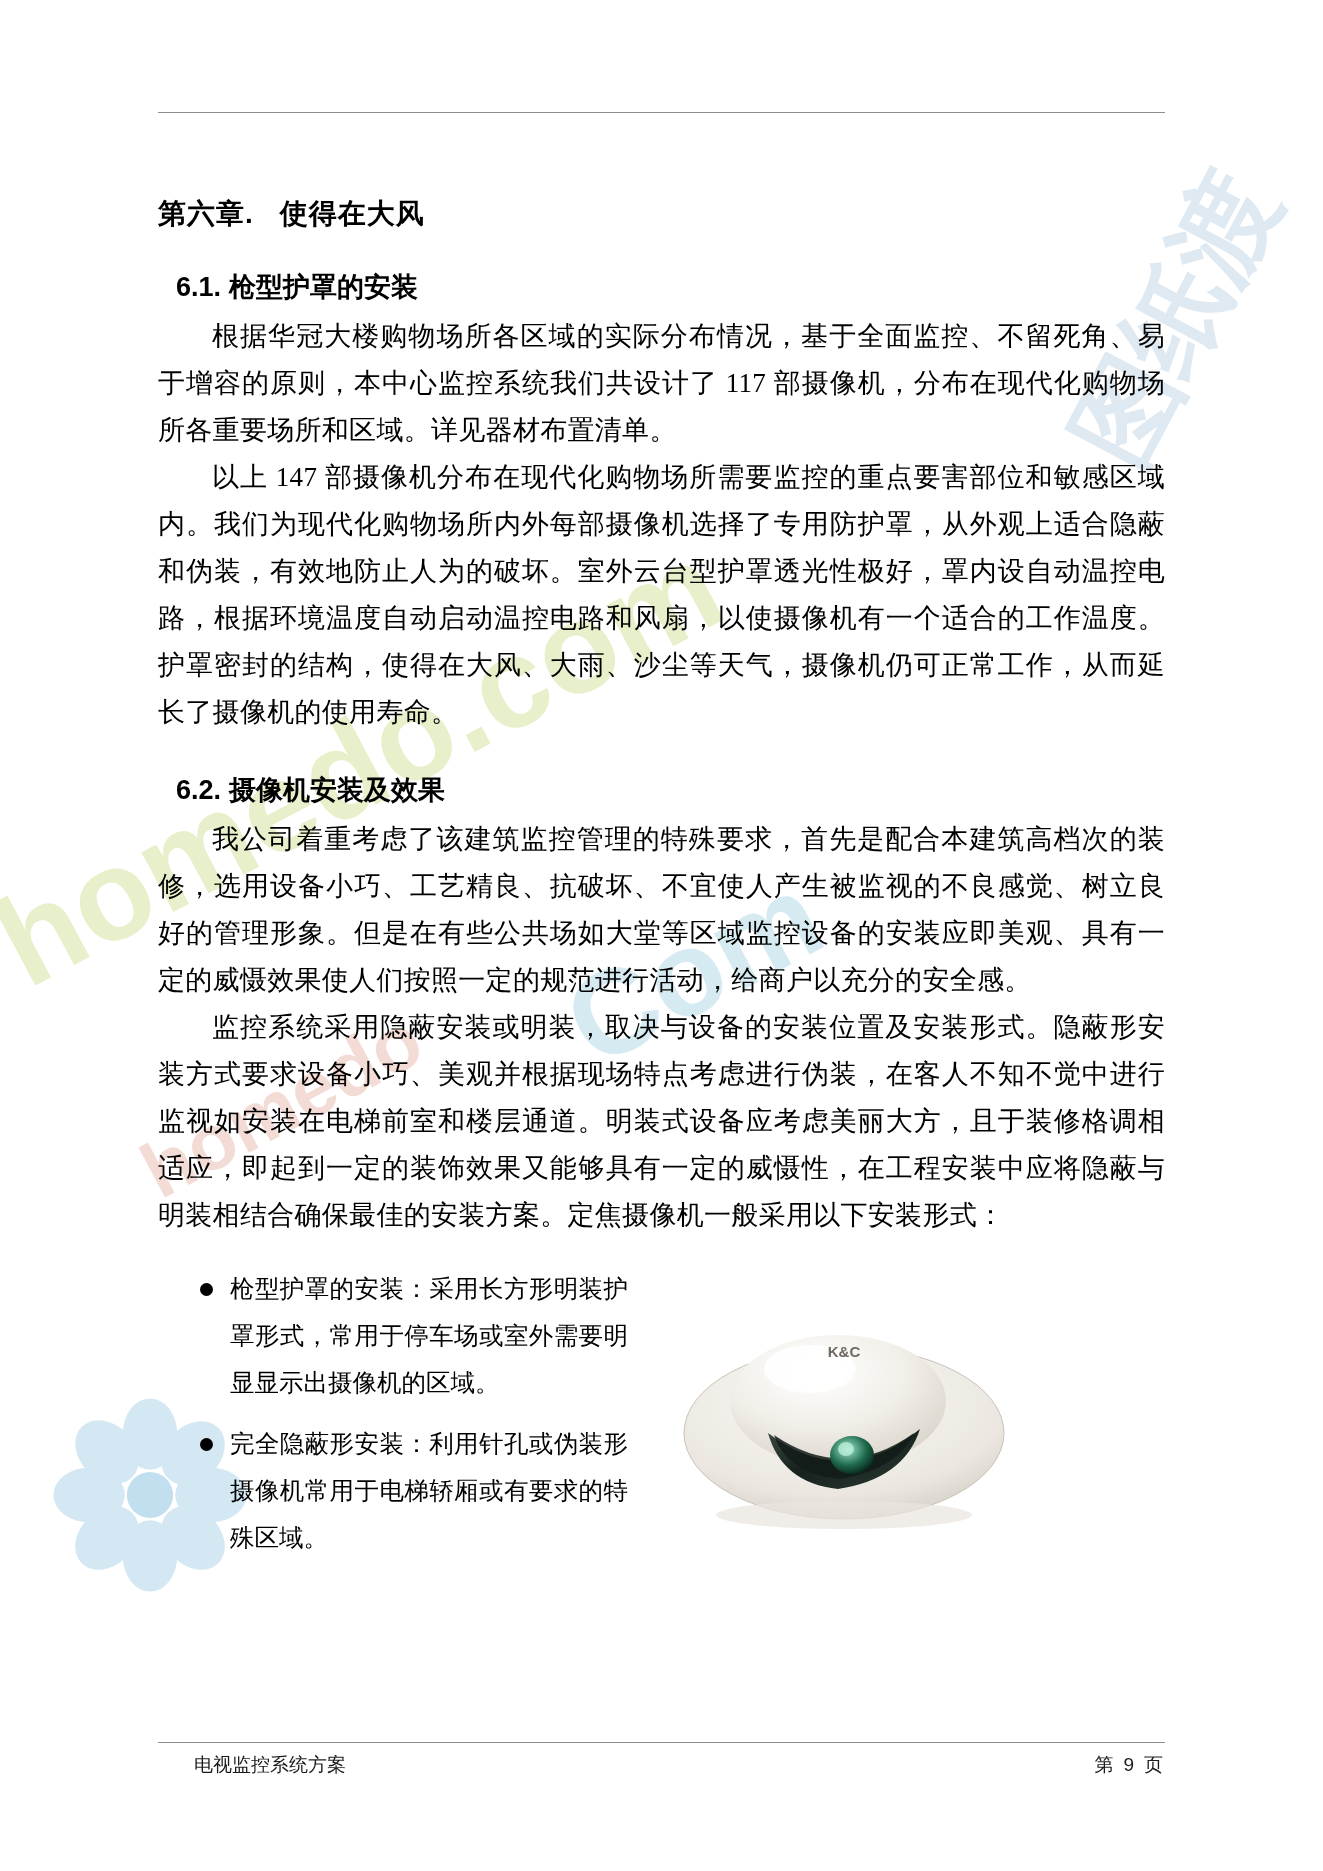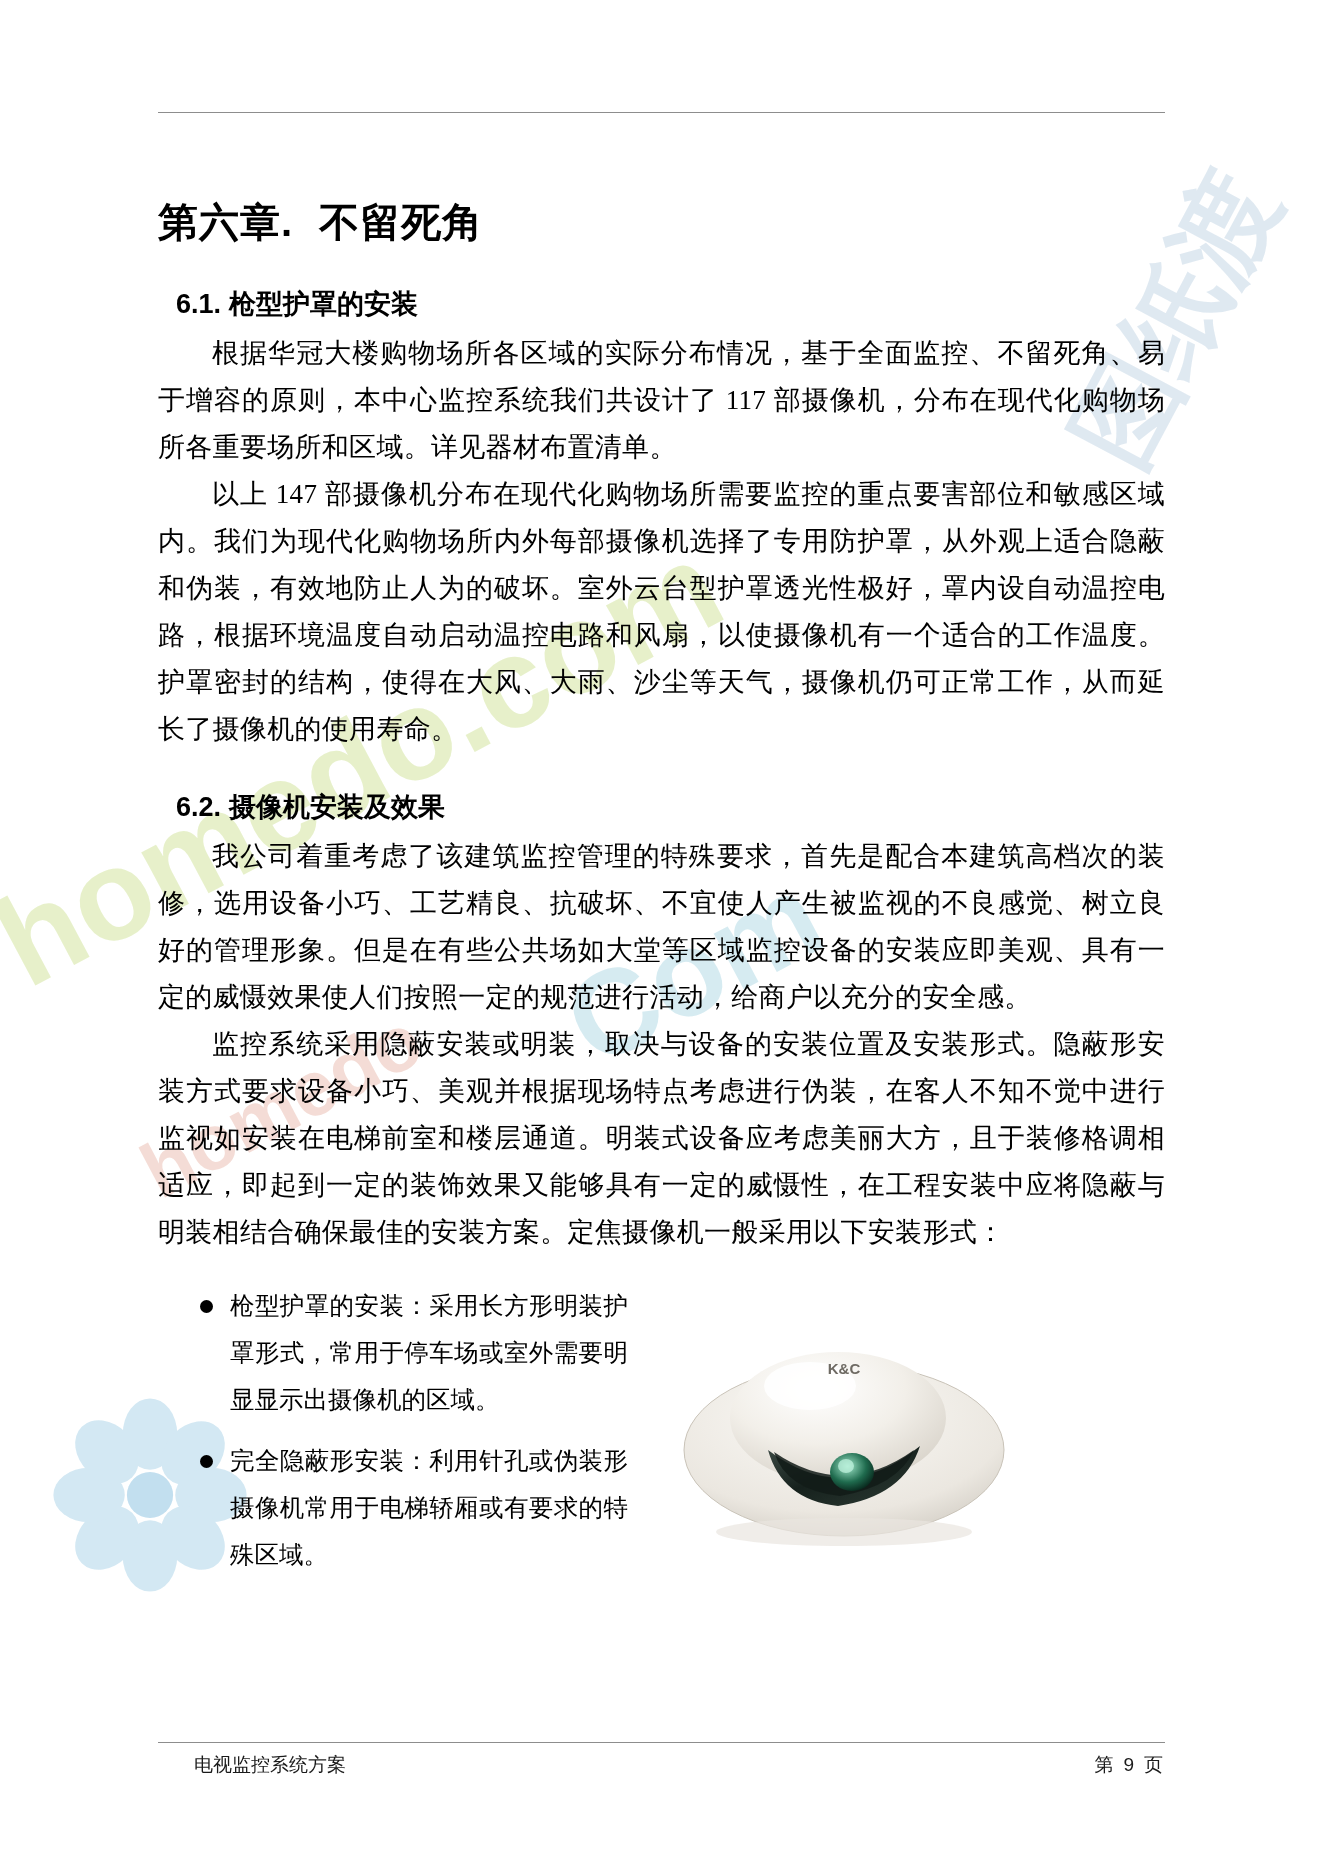--- a/index.html
+++ b/index.html
@@ -106,21 +106,21 @@
 
   
   .content {
     position: absolute;
     left: 158px;
     right: 158px;
     top: 150px;
   }
   h1.chapter {
     font-family: "Liberation Sans", sans-serif;
-    font-size: 40px;
+    font-size: 28px;
     font-weight: bold;
     color: #000;
     margin: 45px 0 0 0;
     letter-spacing: 1px;
     display: flex;
     align-items: baseline;
   }
   h1.chapter .num {
     margin-right: 26px;
   }
@@ -213,21 +213,21 @@
       <circle cx="100" cy="100" r="22" fill="#bcdcee"></circle>
     </g>
   </svg>
 
   <div class="rule-top"></div>
 
   <div class="content">
 
     <h1 class="chapter">
       <span class="num">第六章.</span>
-      <span>不留死角</span>
+      <span>使得在大风</span>
     </h1>
 
     <h2 class="sec">
       <span class="num">6.1.</span>
       <span>枪型护罩的安装</span>
     </h2>
     <div class="para-block">
       <p class="para">根据华冠大楼购物场所各区域的实际分布情况，基于全面监控、不留死角、易于增容的原则，本中心监控系统我们共设计了 117 部摄像机，分布在现代化购物场所各重要场所和区域。详见器材布置清单。</p>
       <p class="para">以上 147 部摄像机分布在现代化购物场所需要监控的重点要害部位和敏感区域内。我们为现代化购物场所内外每部摄像机选择了专用防护罩，从外观上适合隐蔽和伪装，有效地防止人为的破坏。室外云台型护罩透光性极好，罩内设自动温控电路，根据环境温度自动启动温控电路和风扇，以使摄像机有一个适合的工作温度。护罩密封的结构，使得在大风、大雨、沙尘等天气，摄像机仍可正常工作，从而延长了摄像机的使用寿命。</p>
     </div>

